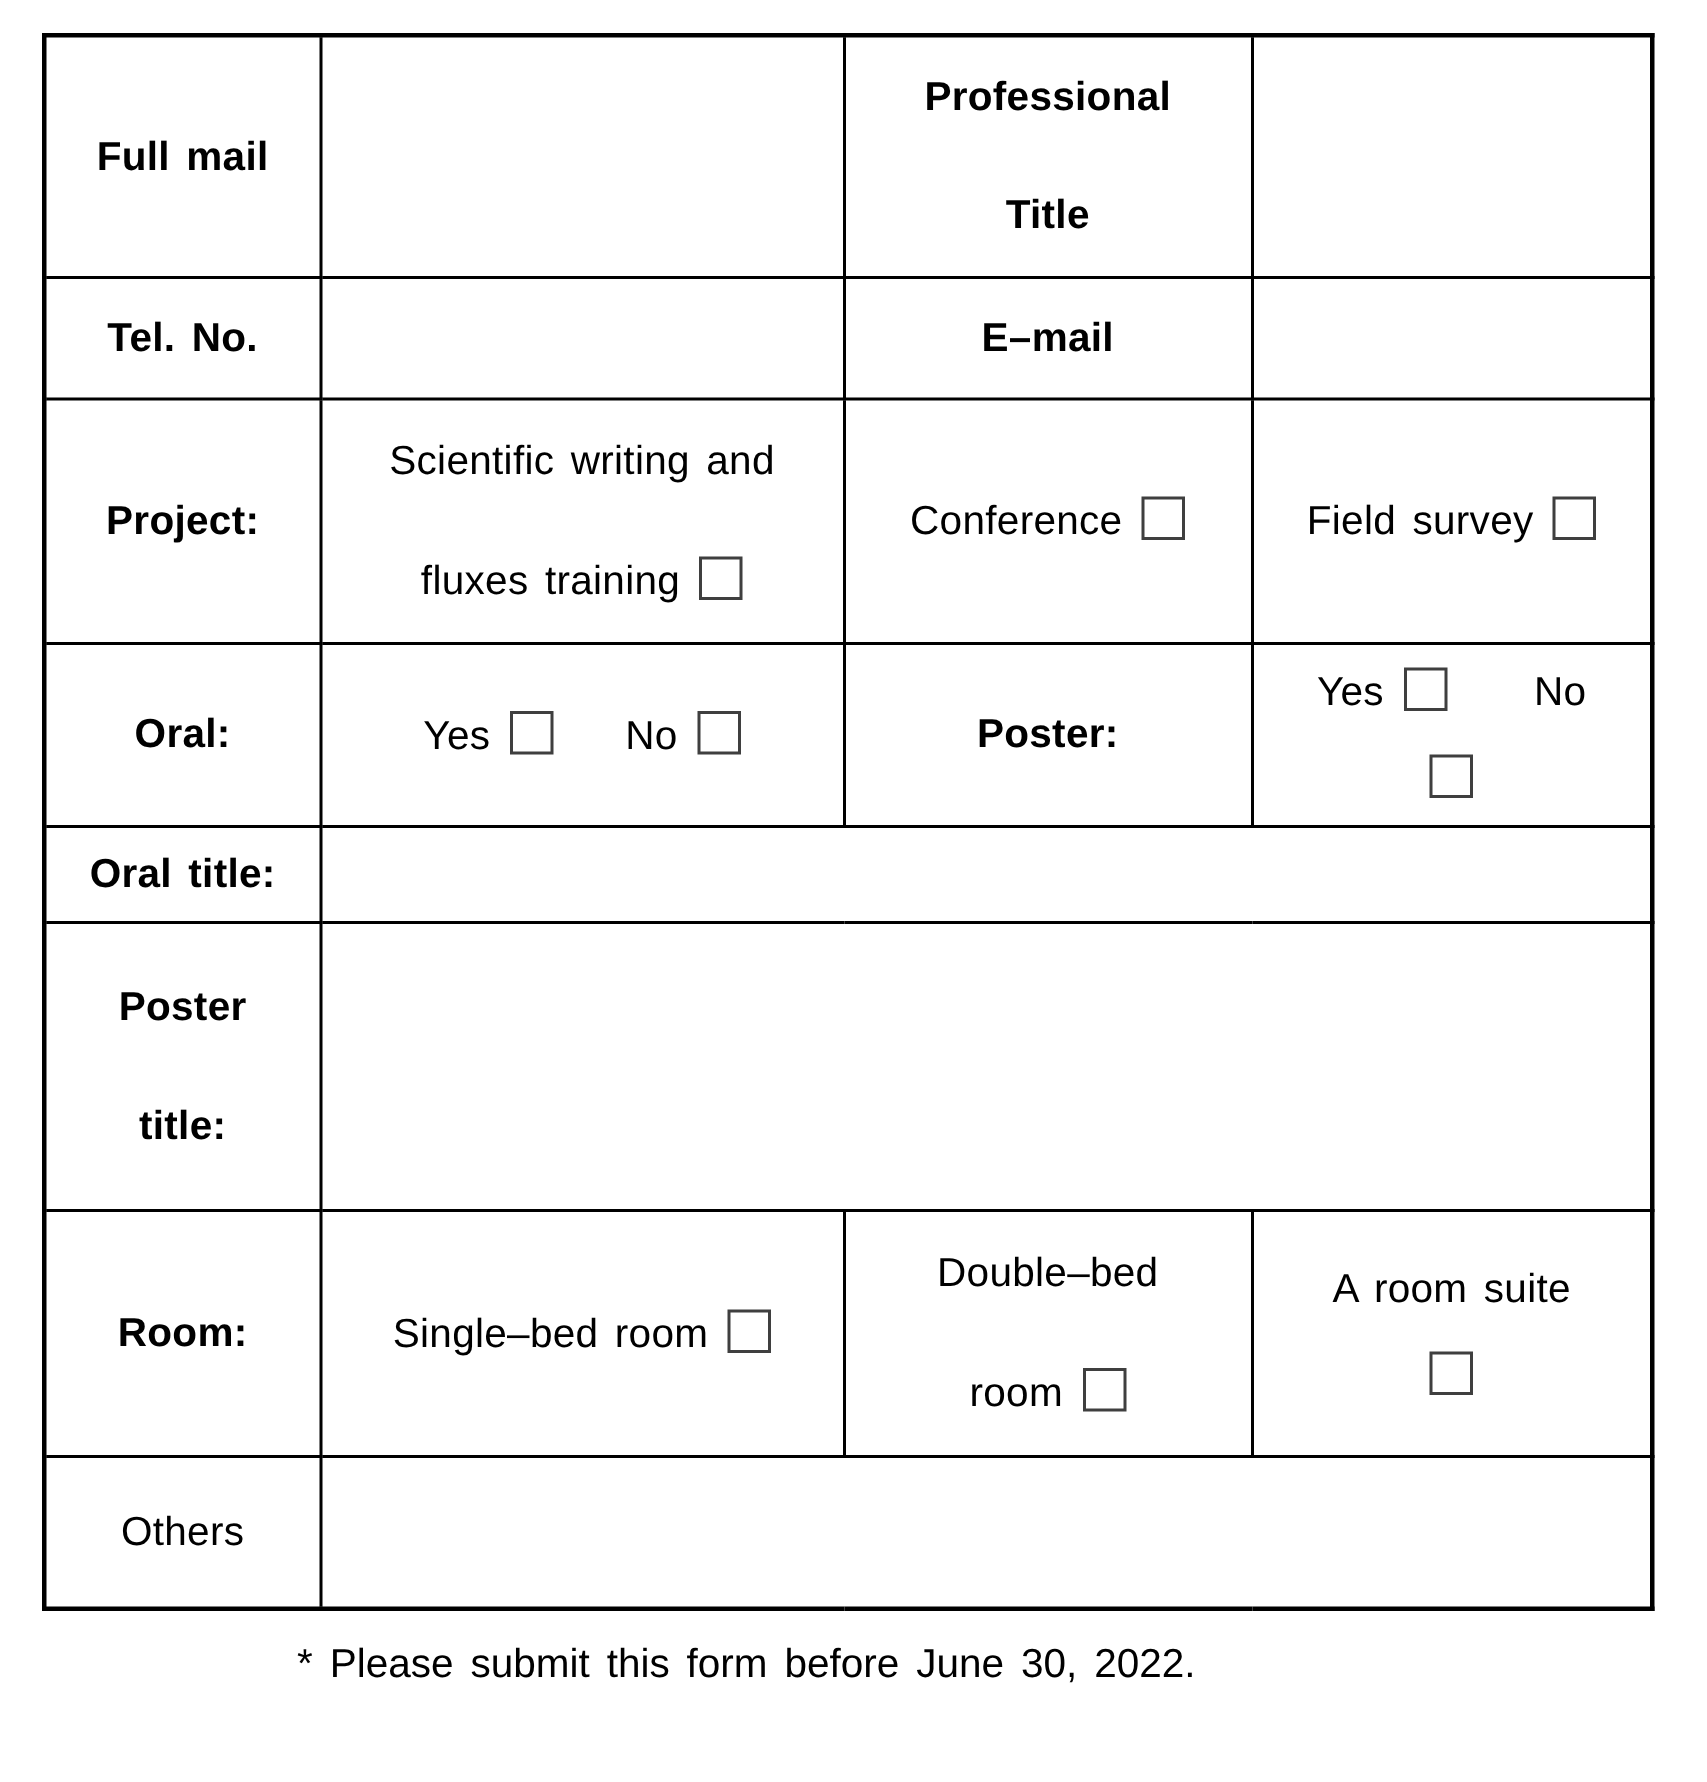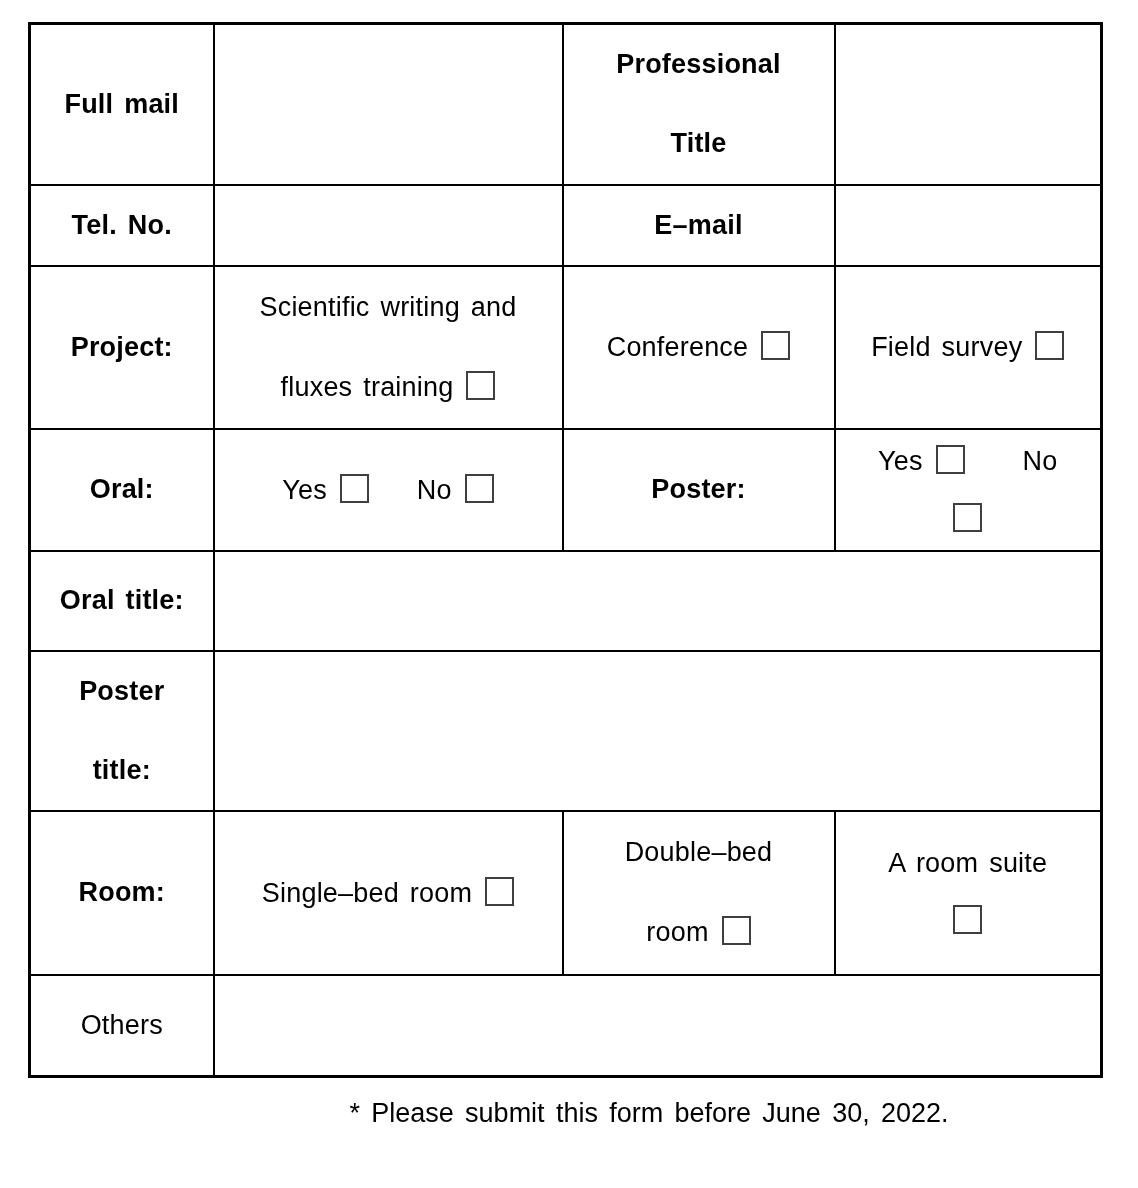--- a/index.html
+++ b/index.html
@@ -50,21 +50,20 @@
     background: #ffffff;
     vertical-align: -4px;
     margin-left: 13px;
   }
   .cb.lone { margin-left: 0; }
   .gap-no   { margin-left: 48px; }  
   .gap-no-2 { margin-left: 58px; }  
   .footer-note {
     width: 1072px;
     margin-top: 20px;
-    text-align: center;
     padding-left: 170px;
     box-sizing: border-box;
     word-spacing: 0.14em;
     white-space: nowrap;
   }
 </style>
 </head>
 <body>
 
 <div class="page">
@@ -145,28 +144,28 @@
             <div class="line">
               <span>Yes</span><span class="cb"></span><span class="gap-no-2">No</span>
             </div>
             <div class="line">
               <span class="cb lone"></span>
             </div>
           </div>
         </td>
       </tr>
 
-      <tr style="height:100px">
+      <tr style="height:64px">
         <td class="label">
           <span>Oral title:</span>
         </td>
         <td class="regular" colspan="3"></td>
       </tr>
 
-      <tr style="height:160px">
+      <tr style="height:192px">
         <td class="label">
           <div class="lines wide">
             <div class="line">Poster</div>
             <div class="line">title:</div>
           </div>
         </td>
         <td class="regular" colspan="3"></td>
       </tr>
 
       <tr style="height:164px">

